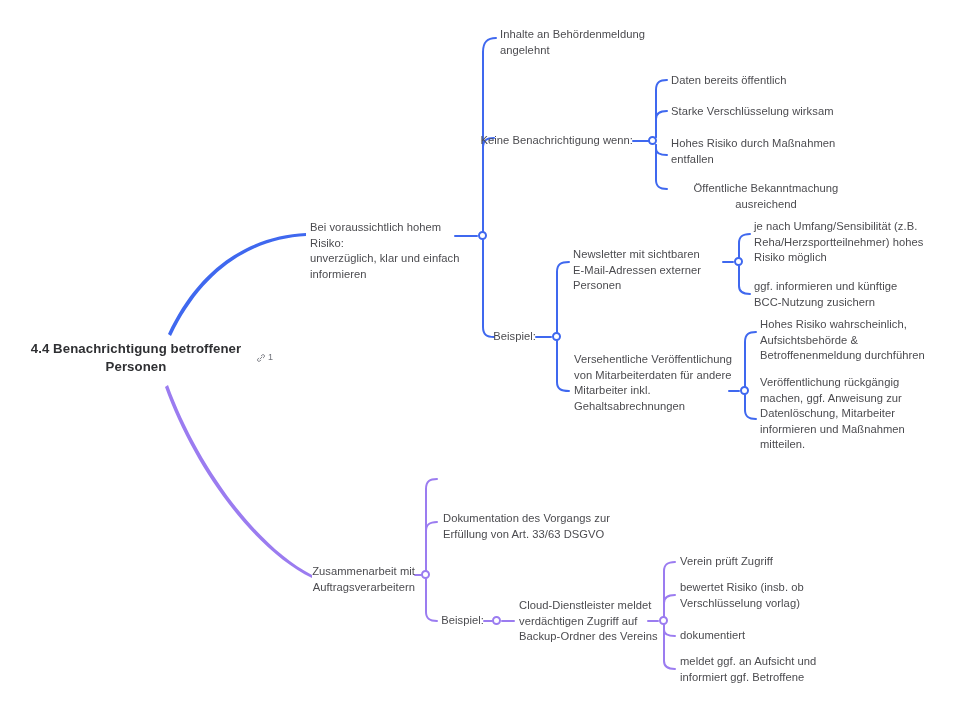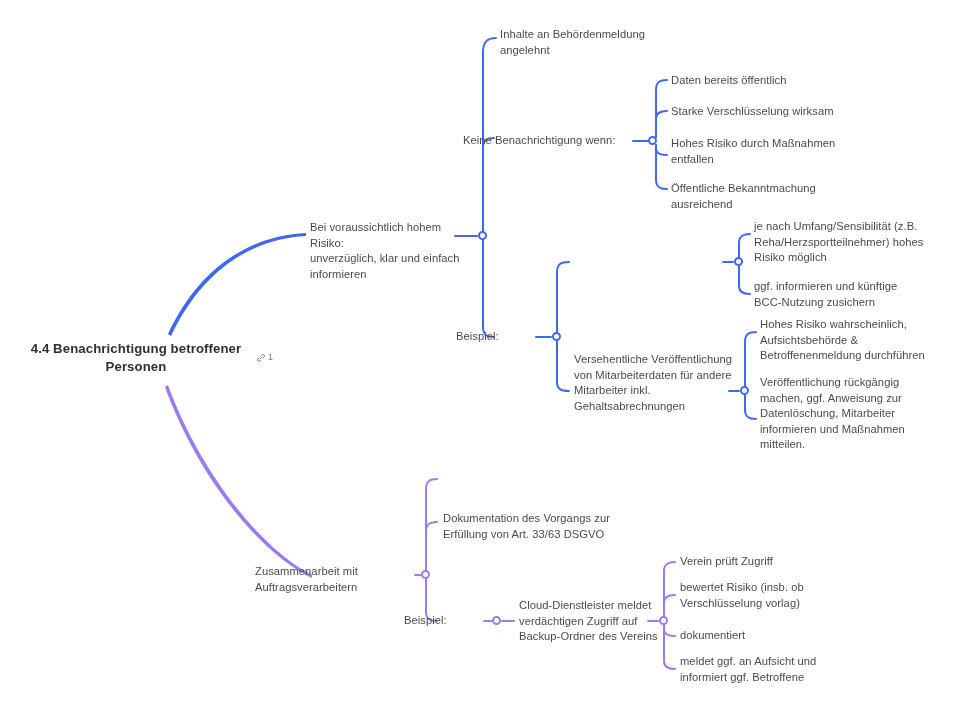--- a/index.html
+++ b/index.html
@@ -30,21 +30,21 @@
     color: #4b4b4f;
     font-size: 11.2px;
     line-height: 15.6px;
     letter-spacing: 0.05px;
     white-space: pre-line;
   }
   .node.right {
     text-align: left;
   }
   .node.rightalign {
-    text-align: left;
+    text-align: right;
   }
   .root-node {
     position: absolute;
     text-align: center;
     color: #2f3033;
     font-size: 13.2px;
     line-height: 18px;
     font-weight: bold;
     letter-spacing: 0.1px;
   }
@@ -150,25 +150,27 @@
 
   <div class="node right" style="left:500px; top:27px; width:170px;">Inhalte an Behördenmeldung
 angelehnt</div>
 
   <div class="node rightalign" style="left:463px; top:133px; width:170px;">Keine Benachrichtigung wenn:</div>
 
   <div class="node right" style="left:671px; top:73px; width:200px;">Daten bereits öffentlich</div>
   <div class="node right" style="left:671px; top:104px; width:210px;">Starke Verschlüsselung wirksam</div>
   <div class="node right" style="left:671px; top:136px; width:200px;">Hohes Risiko durch Maßnahmen
 entfallen</div>
-  <div class="node right" style="left:671px; top:181px; width:190px;">Öffentliche Bekanntmachung
+  <div class="node right" style="left:671px; top:181px; width:190px;text-align:center;">Öffentliche Bekanntmachung
 ausreichend</div>
 
   <div class="node rightalign" style="left:456px; top:329px; width:80px;">Beispiel:</div>
 
+  <div class="node right" style="left:573px; top:247px; width:160px;">Newsletter mit sichtbaren
+E-Mail-Adressen externer Personen</div>
   <div class="node right" style="left:754px; top:279px; width:170px;">ggf. informieren und künftige
 BCC-Nutzung zusichern</div>
   <div class="node right" style="left:754px; top:219px; width:180px;">je nach Umfang/Sensibilität (z.B.
 Reha/Herzsportteilnehmer) hohes
 Risiko möglich</div>
 
   <div class="node right" style="left:574px; top:352px; width:160px;">Versehentliche Veröffentlichung
 von Mitarbeiterdaten für andere
 Mitarbeiter inkl.
 Gehaltsabrechnungen</div>

